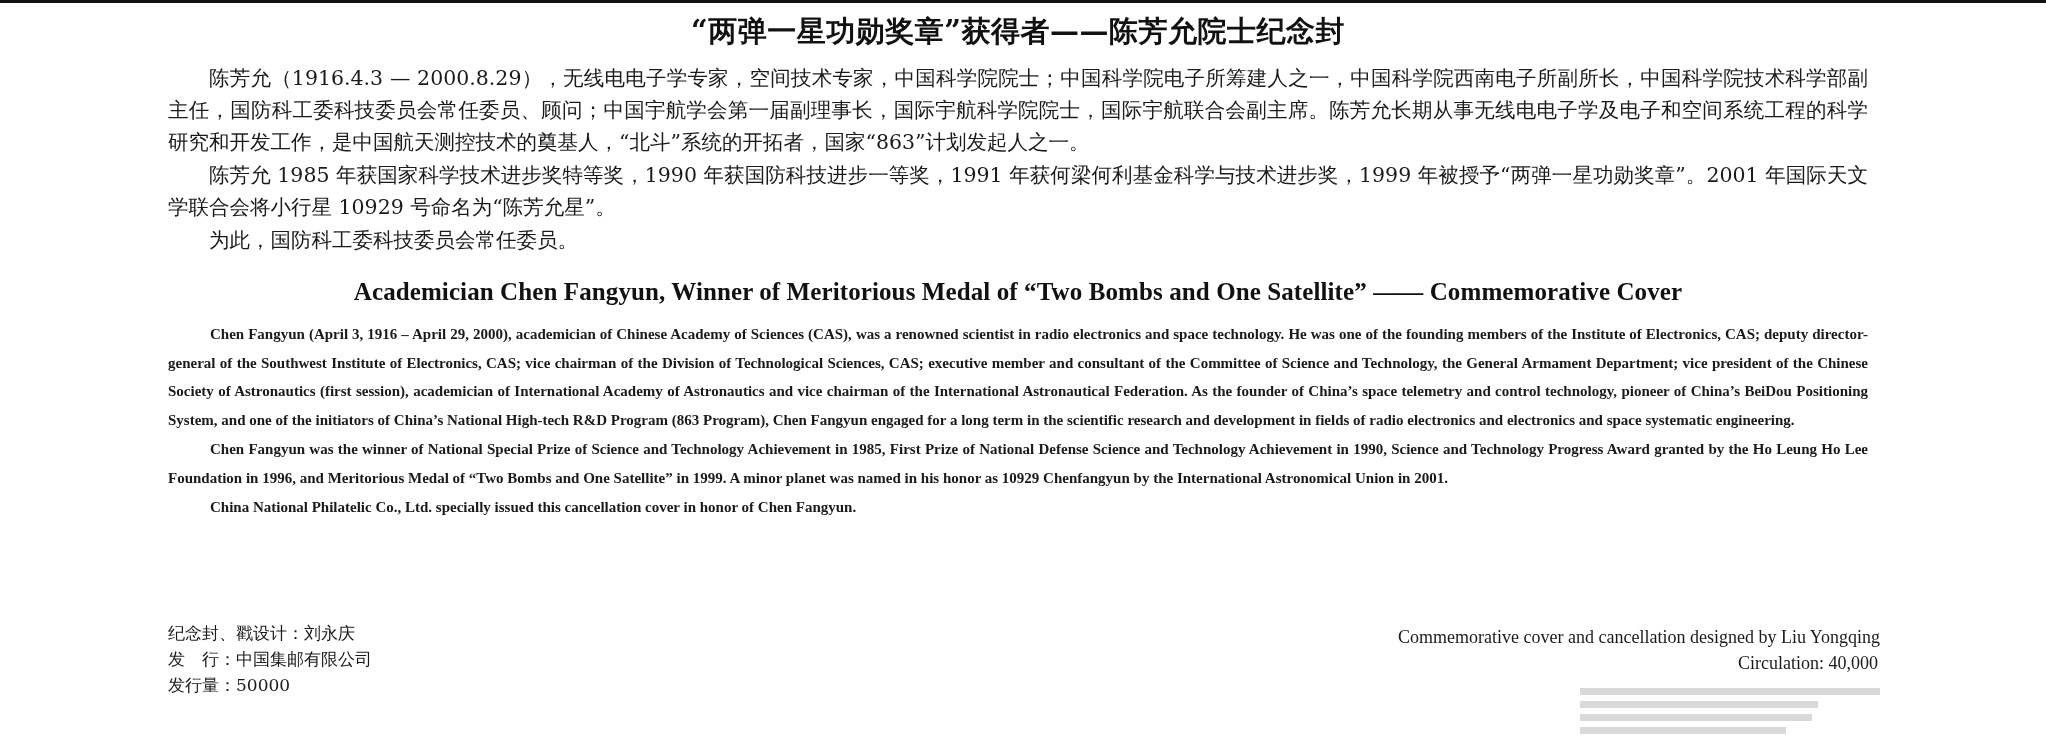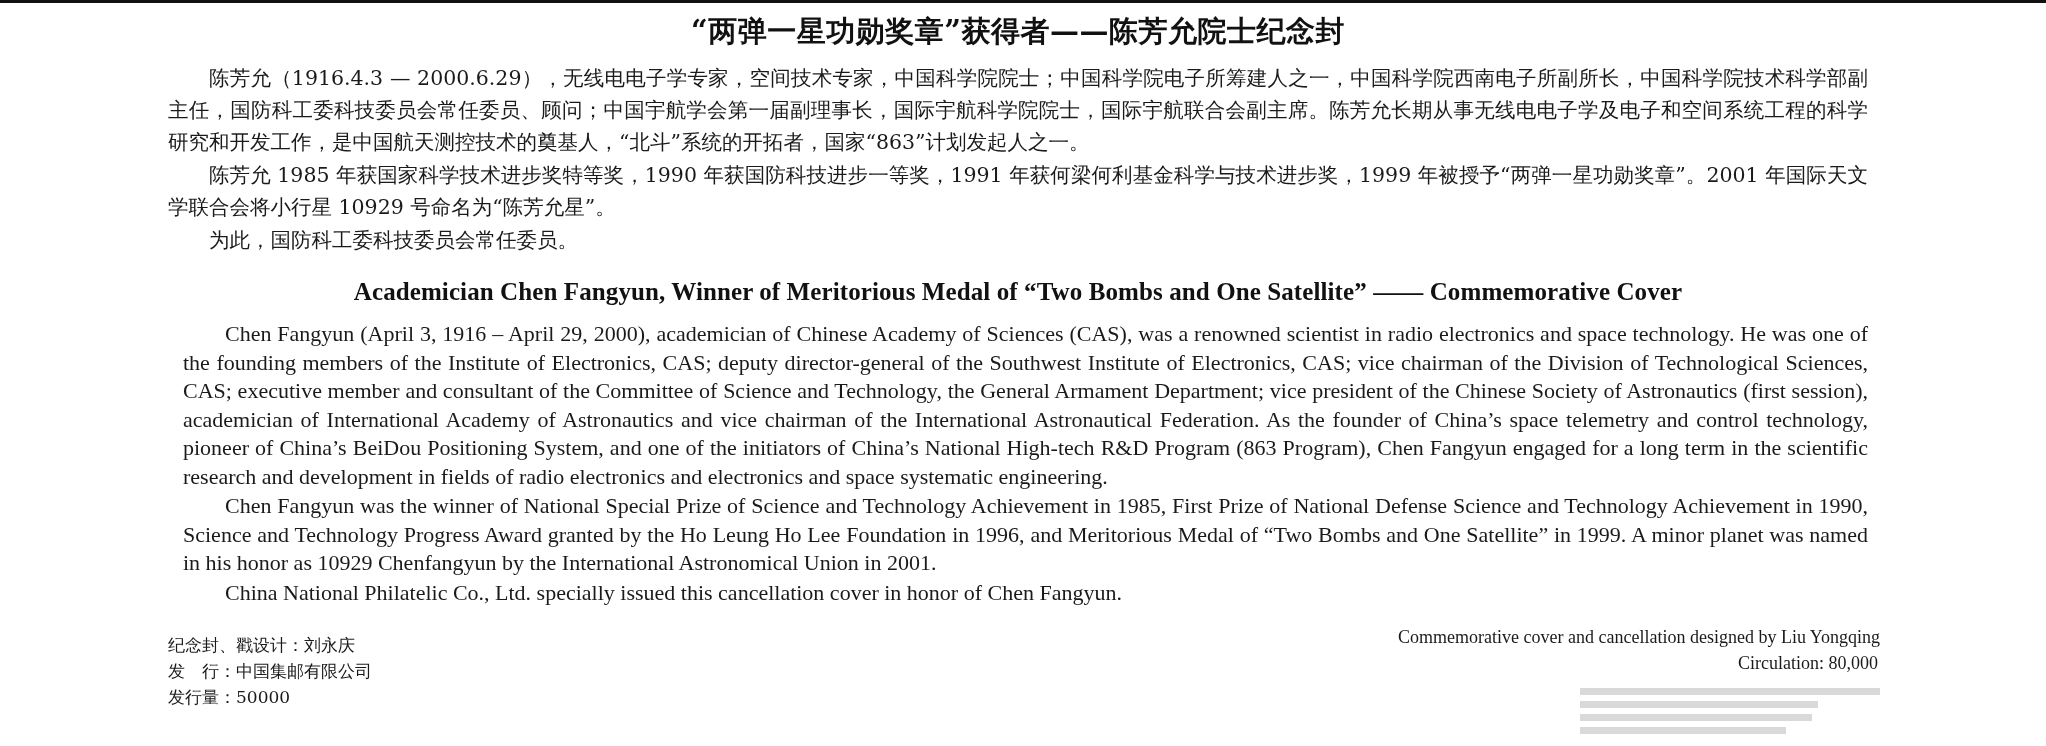--- a/index.html
+++ b/index.html
@@ -60,39 +60,40 @@
   .en-title {
     text-align: center;
     font-size: 25px;
     font-family: "Liberation Serif", serif;
     margin: 22px 0 14px 0;
     color: #111;
     letter-spacing: 0.1px;
   }
   .en-para {
     font-family: "Liberation Serif", serif;
-    font-size: 22px;
+    font-size: 15px;
     line-height: 28.5px;
     text-align: justify;
-    margin: 0 0 1px 15px;
+    margin: 0 0 1px 0;
     text-indent: 42px;
+    font-weight: bold;
   }
 
   
   .footer {
     position: absolute;
     left: 168px;
     top: 620px;
     width: 1712px;
     height: 120px;
   }
   .footer-left {
     position: absolute;
     left: 0;
-    top: 12px;
+    top: 0;
     font-family: "DejaVu Serif", serif;
     font-size: 17px;
     line-height: 26px;
     color: #1a1a1a;
     white-space: nowrap;
   }
   .footer-left .row {
     display: block;
   }
   .footer-right {
@@ -144,21 +145,21 @@
 <body>
 
 <div class="page">
 
   <div class="top-rule"></div>
 
   <div class="content">
 
     <h1 class="cn-title">“两弹一星功勋奖章”获得者——陈芳允院士纪念封</h1>
 
-    <p class="cn-para">陈芳允（1916.4.3 — 2000.6.29），无线电电子学专家，空间技术专家，中国科学院院士；中国科学院电子所筹建人之一，中国科学院西南电子所副所长，中国科学院技术科学部副主任，国防科工委科技委员会常任委员、顾问；中国宇航学会第一届副理事长，国际宇航科学院院士，国际宇航联合会副主席。陈芳允长期从事无线电电子学及电子和空间系统工程的科学研究和开发工作，是中国航天测控技术的奠基人，“北斗”系统的开拓者，国家“863”计划发起人之一。</p>
+    <p class="cn-para">陈芳允（1916.4.3 — 2000.8.29），无线电电子学专家，空间技术专家，中国科学院院士；中国科学院电子所筹建人之一，中国科学院西南电子所副所长，中国科学院技术科学部副主任，国防科工委科技委员会常任委员、顾问；中国宇航学会第一届副理事长，国际宇航科学院院士，国际宇航联合会副主席。陈芳允长期从事无线电电子学及电子和空间系统工程的科学研究和开发工作，是中国航天测控技术的奠基人，“北斗”系统的开拓者，国家“863”计划发起人之一。</p>
     <p class="cn-para">陈芳允 1985 年获国家科学技术进步奖特等奖，1990 年获国防科技进步一等奖，1991 年获何梁何利基金科学与技术进步奖，1999 年被授予“两弹一星功勋奖章”。2001 年国际天文学联合会将小行星 10929 号命名为“陈芳允星”。</p>
     <p class="cn-para">为此，国防科工委科技委员会常任委员。</p>
 
     <h2 class="en-title">Academician Chen Fangyun, Winner of Meritorious Medal of “Two Bombs and One Satellite” —— Commemorative Cover</h2>
 
     <p class="en-para">Chen Fangyun (April 3, 1916 – April 29, 2000), academician of Chinese Academy of Sciences (CAS), was a renowned scientist in radio electronics and space technology. He was one of the founding members of the Institute of Electronics, CAS; deputy director-general of the Southwest Institute of Electronics, CAS; vice chairman of the Division of Technological Sciences, CAS; executive member and consultant of the Committee of Science and Technology, the General Armament Department; vice president of the Chinese Society of Astronautics (first session), academician of International Academy of Astronautics and vice chairman of the International Astronautical Federation. As the founder of China’s space telemetry and control technology, pioneer of China’s BeiDou Positioning System, and one of the initiators of China’s National High-tech R&amp;D Program (863 Program), Chen Fangyun engaged for a long term in the scientific research and development in fields of radio electronics and electronics and space systematic engineering.</p>
     <p class="en-para">Chen Fangyun was the winner of National Special Prize of Science and Technology Achievement in 1985, First Prize of National Defense Science and Technology Achievement in 1990, Science and Technology Progress Award granted by the Ho Leung Ho Lee Foundation in 1996, and Meritorious Medal of “Two Bombs and One Satellite” in 1999. A minor planet was named in his honor as 10929 Chenfangyun by the International Astronomical Union in 2001.</p>
     <p class="en-para">China National Philatelic Co., Ltd. specially issued this cancellation cover in honor of Chen Fangyun.</p>
 
   </div>
@@ -173,18 +174,18 @@
 
     <div class="barcode">
       <span class="bar b1"></span>
       <span class="bar b2"></span>
       <span class="bar b3"></span>
       <span class="bar b4"></span>
     </div>
 
     <div class="footer-right">
       <span class="row">Commemorative cover and cancellation designed by Liu Yongqing</span>
-      <span class="row circ">Circulation: 80,000</span>
+      <span class="row circ">Circulation: 40,000</span>
     </div>
 
   </div>
 
 </div>
 
 </body></html>

